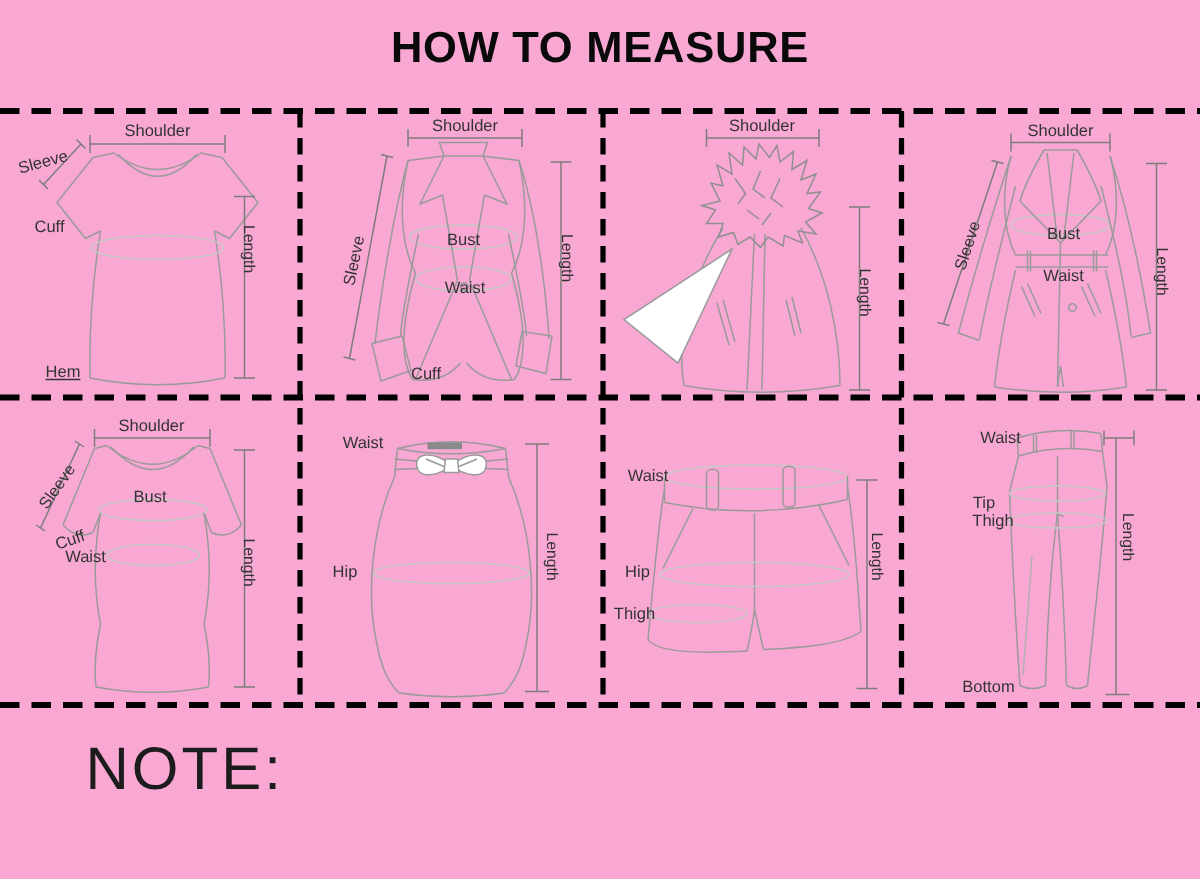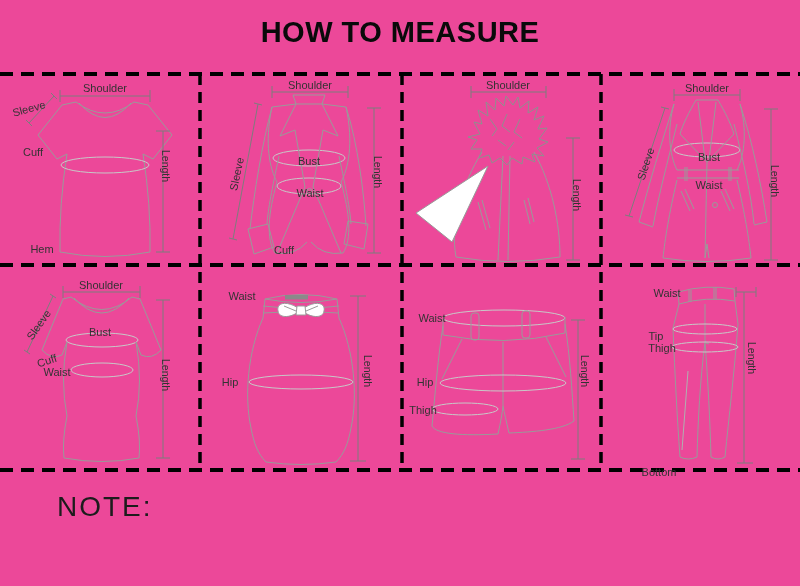--- a/index.html
+++ b/index.html
@@ -1,36 +1,36 @@
 <!DOCTYPE html>
 <html><head>
 <meta charset="utf-8">
 <style>
   html,body{margin:0;padding:0;background:#fff;}
-  .canvas{position:relative;width:800px;height:586px;background:#ec4899;overflow:hidden;
+  .canvas{position:relative;width:800px;height:586px;background:#f9a8d4;overflow:hidden;
           font-family:"Liberation Sans", sans-serif;}
   .title{position:absolute;left:0;top:16px;width:100%;text-align:center;
          font-size:29px;font-weight:bold;letter-spacing:.5px;color:#0a0a0a;}
   svg.gridlines{position:absolute;left:0;top:0;}
   .cell{position:absolute;text-align:right;}
   .cell svg{position:absolute;left:0;top:0;}
   .lbl{position:absolute;font-size:11px;color:#333;white-space:nowrap;line-height:1;
        transform:translate(-50%,-50%);}
   .lbl.r15{transform:translate(-50%,-50%) rotate(-15deg);}
   .lbl.r18{transform:translate(-50%,-50%) rotate(-18deg);}
   .lbl.r55{transform:translate(-50%,-50%) rotate(-55deg);}
   .lbl.r72{transform:translate(-50%,-50%) rotate(-72deg);}
   .lbl.r78{transform:translate(-50%,-50%) rotate(-78deg);}
   .vlbl{position:absolute;font-size:10.5px;color:#333;line-height:1;
         writing-mode:vertical-rl;white-space:nowrap;}
   .garment{stroke:#9a9a9a;fill:none;stroke-width:1;}
   .girth{stroke:#c8c8c8;fill:none;stroke-width:1;}
   .meas{stroke:#7d7d7d;fill:none;stroke-width:1;}
   .fur{stroke:#8f8f8f;fill:none;stroke-width:1;}
-  .note-head{position:absolute;left:57px;top:492px;font-size:28px;letter-spacing:2px;
+  .note-head{position:absolute;left:57px;top:492px;font-size:40px;letter-spacing:2px;
              color:#1c1c1c;line-height:1.05;}
   .note-item{position:absolute;left:152px;font-size:17.5px;color:#111;line-height:1;}
   .note-item.i1{top:504px;}
   .note-item.i2{top:539px;}
 </style>
 </head>
 <body>
 
 <div class="canvas">
 
@@ -67,21 +67,21 @@
           <path d="M51,19 L57,25"></path>
           <path d="M26,46 L32,52"></path>
         <path d="M163,57 L163,178"></path>
           <path d="M156,57 L170,57"></path>
           <path d="M156,178 L170,178"></path>
       </g>
     </svg>
     <span class="lbl" style="left:105px;top:14px;">Shoulder</span>
     <span class="lbl r15" style="left:29px;top:35px;">Sleeve</span>
     <span class="lbl" style="left:33px;top:78px;">Cuff</span>
-    <span class="lbl" style="left:42px;top:175px;">Hem</span>
+    <span class="lbl" style="left:42px;top:175px;text-decoration:underline;">Hem</span>
     <span class="vlbl" style="left:160px;top:76px;">Length</span>
   </div>
 
   <div class="cell" style="left:200px;top:74px;width:201px;height:190px;">
     <svg width="201" height="190" viewBox="0 0 201 190">
       <ellipse class="girth" cx="109" cy="84" rx="36" ry="8"></ellipse>
       <ellipse class="girth" cx="109" cy="112" rx="32" ry="8"></ellipse>
       <g class="garment">
         <path d="M93,21 L125,21 L122,30 L96,30 Z"></path>
         <path d="M96,30 L72,33"></path>
@@ -340,19 +340,19 @@
         <path d="M143,26 L143,197"></path>
         <path d="M135,26 L155,26"></path>
           <path d="M135,21 L135,31"></path>
           <path d="M155,21 L155,31"></path>
         <path d="M136,197 L152,197"></path>
       </g>
     </svg>
     <span class="lbl" style="left:66px;top:27px;">Waist</span>
     <span class="lbl" style="left:55px;top:70px;">Tip</span>
     <span class="lbl" style="left:61px;top:82px;">Thigh</span>
-    <span class="lbl" style="left:58px;top:206px;">Bottom</span>
+    <span class="lbl" style="left:58px;top:193px;">Bottom</span>
     <span class="vlbl" style="left:145px;top:76px;">Length</span>
   </div>
 
   <div class="note-head">NOTE:</div>
 
 </div>
 
 </body></html>

